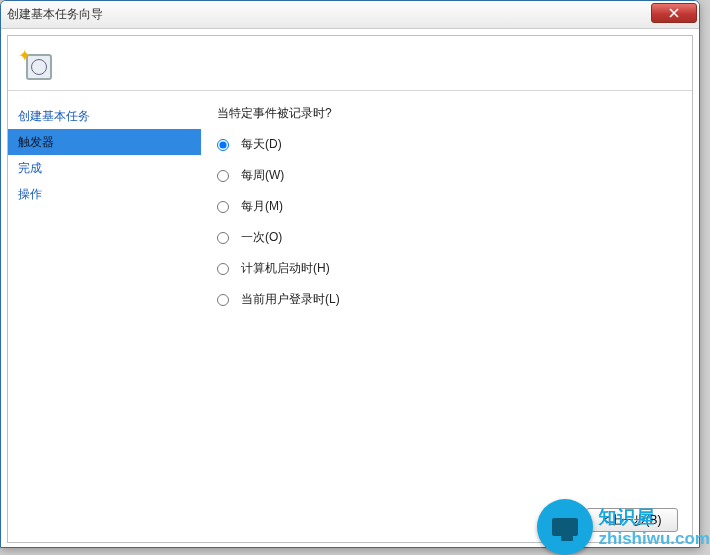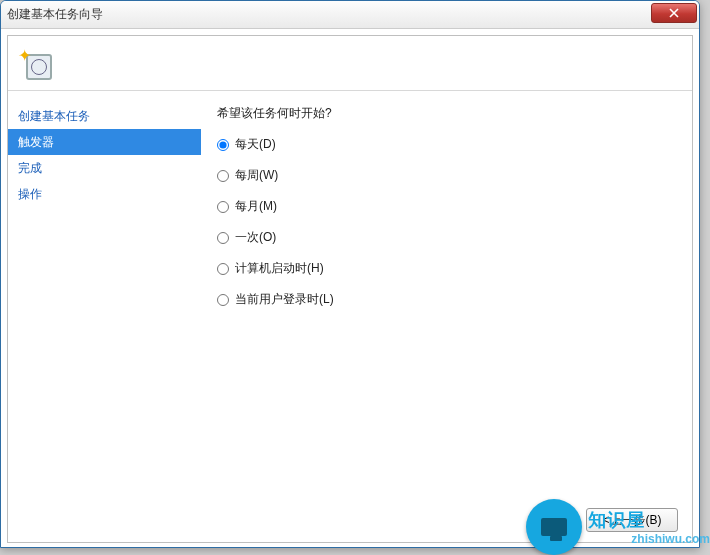--- a/index.html
+++ b/index.html
@@ -72,32 +72,32 @@
       padding-top: 12px;
     }
     .side-item {
       padding: 4px 10px;
       color: #1a5eb8;
       cursor: pointer;
       line-height: 18px;
     }
     .side-item.selected {
       background: #2f89e3;
-      color: #ffffff;
+      color: #0f172a;
     }
     .main {
       flex: 1;
       padding: 14px 16px;
       position: relative;
     }
     .question { margin-bottom: 14px; color: #222; }
     .opt {
       display: flex;
       align-items: center;
-      gap: 6px;
+      gap: 12px;
       margin: 8px 0 14px 0;
     }
     .radio { width:12px; height:12px; }
     .opt label { color: #222; }
     
     .footer {
       position: absolute;
       bottom: 10px;
       right: 14px;
       display: flex;
@@ -119,21 +119,21 @@
       display: flex;
       align-items: center;
       gap: 6px;
       z-index: 20;
     }
     .wm-circle { width:56px; height:56px; border-radius:50%; background:#16a7e0; display:flex; align-items:center; justify-content:center; box-shadow:0 2px 4px rgba(0,0,0,.3); }
     .wm-monitor { width:26px; height:18px; border:2px solid #0b5a7a; background:#0b5a7a; border-radius:2px; position:relative; }
     .wm-monitor::after { content:""; position:absolute; left:7px; bottom:-7px; width:12px; height:5px; background:#0b5a7a; border-radius:1px; }
     .wm-text { color:#16a7e0; font-weight:700; }
     .wm-big { font-size:18px; letter-spacing:1px; }
-    .wm-small { font-size:12px; color:#4fb9e6;margin-left:43px; }
+    .wm-small { font-size:17px; color:#4fb9e6; }
   </style>
 </head>
 <body>
 
 <div class="bg-blur">
   <div class="bg-box"></div>
 </div>
 
 <div class="window">
   <div class="titlebar">
@@ -155,21 +155,21 @@
 
     <div class="body">
       <div class="sidebar">
         <div class="side-item">创建基本任务</div>
         <div class="side-item selected">触发器</div>
         <div class="side-item">完成</div>
         <div class="side-item">操作</div>
       </div>
 
       <div class="main">
-        <div class="question">希望该任务何时开始?</div>
+        <div class="question">当特定事件被记录时?</div>
 
         <div class="opt">
           <input type="radio" class="radio" name="trig" checked="" style="">
           <label>每天(D)</label>
         </div>
         <div class="opt">
           <input type="radio" class="radio" name="trig" style="">
           <label>每周(W)</label>
         </div>
         <div class="opt">

